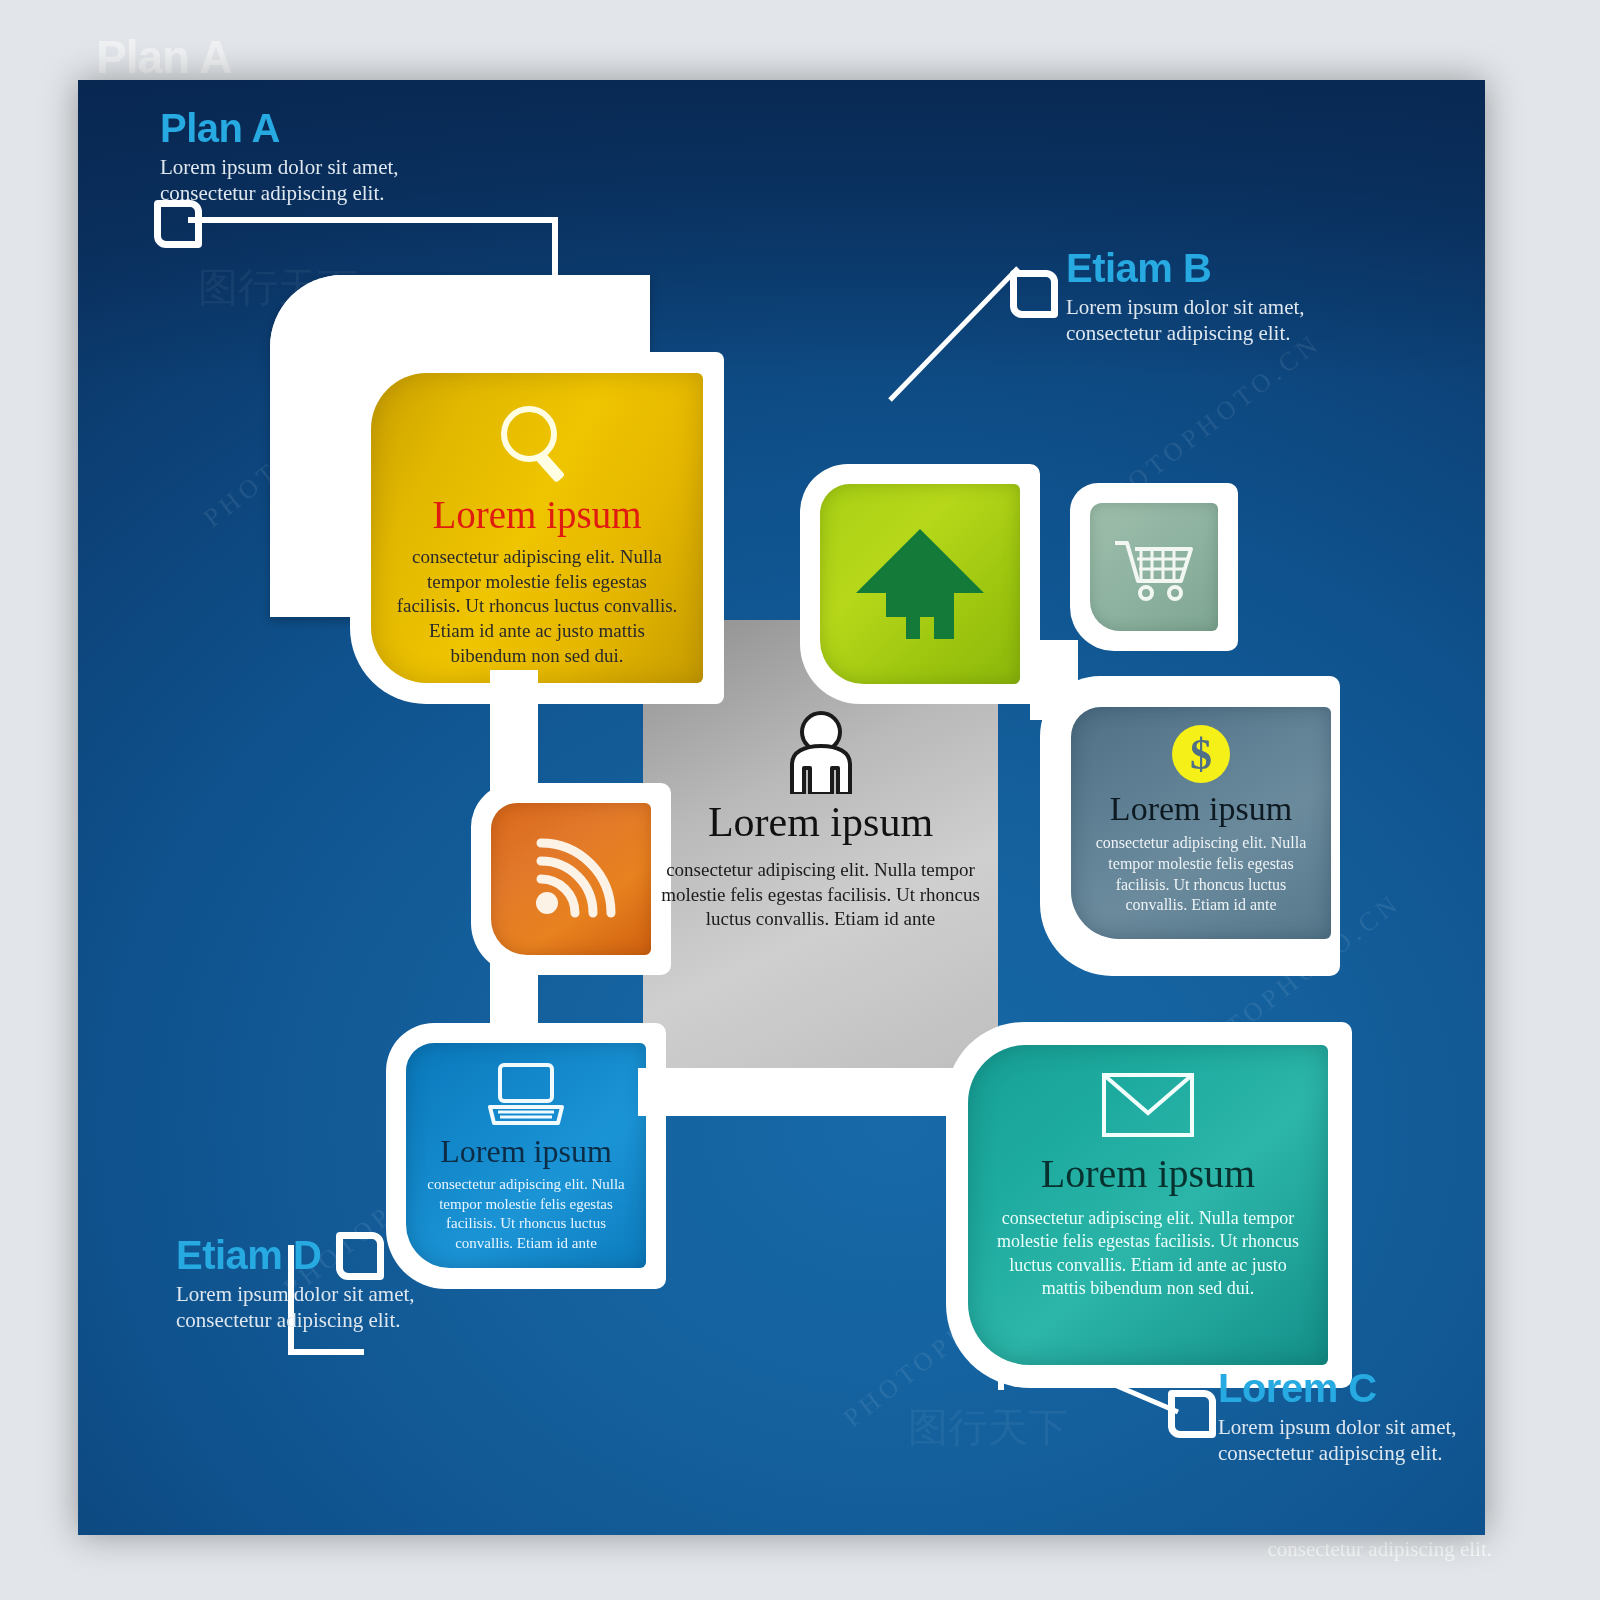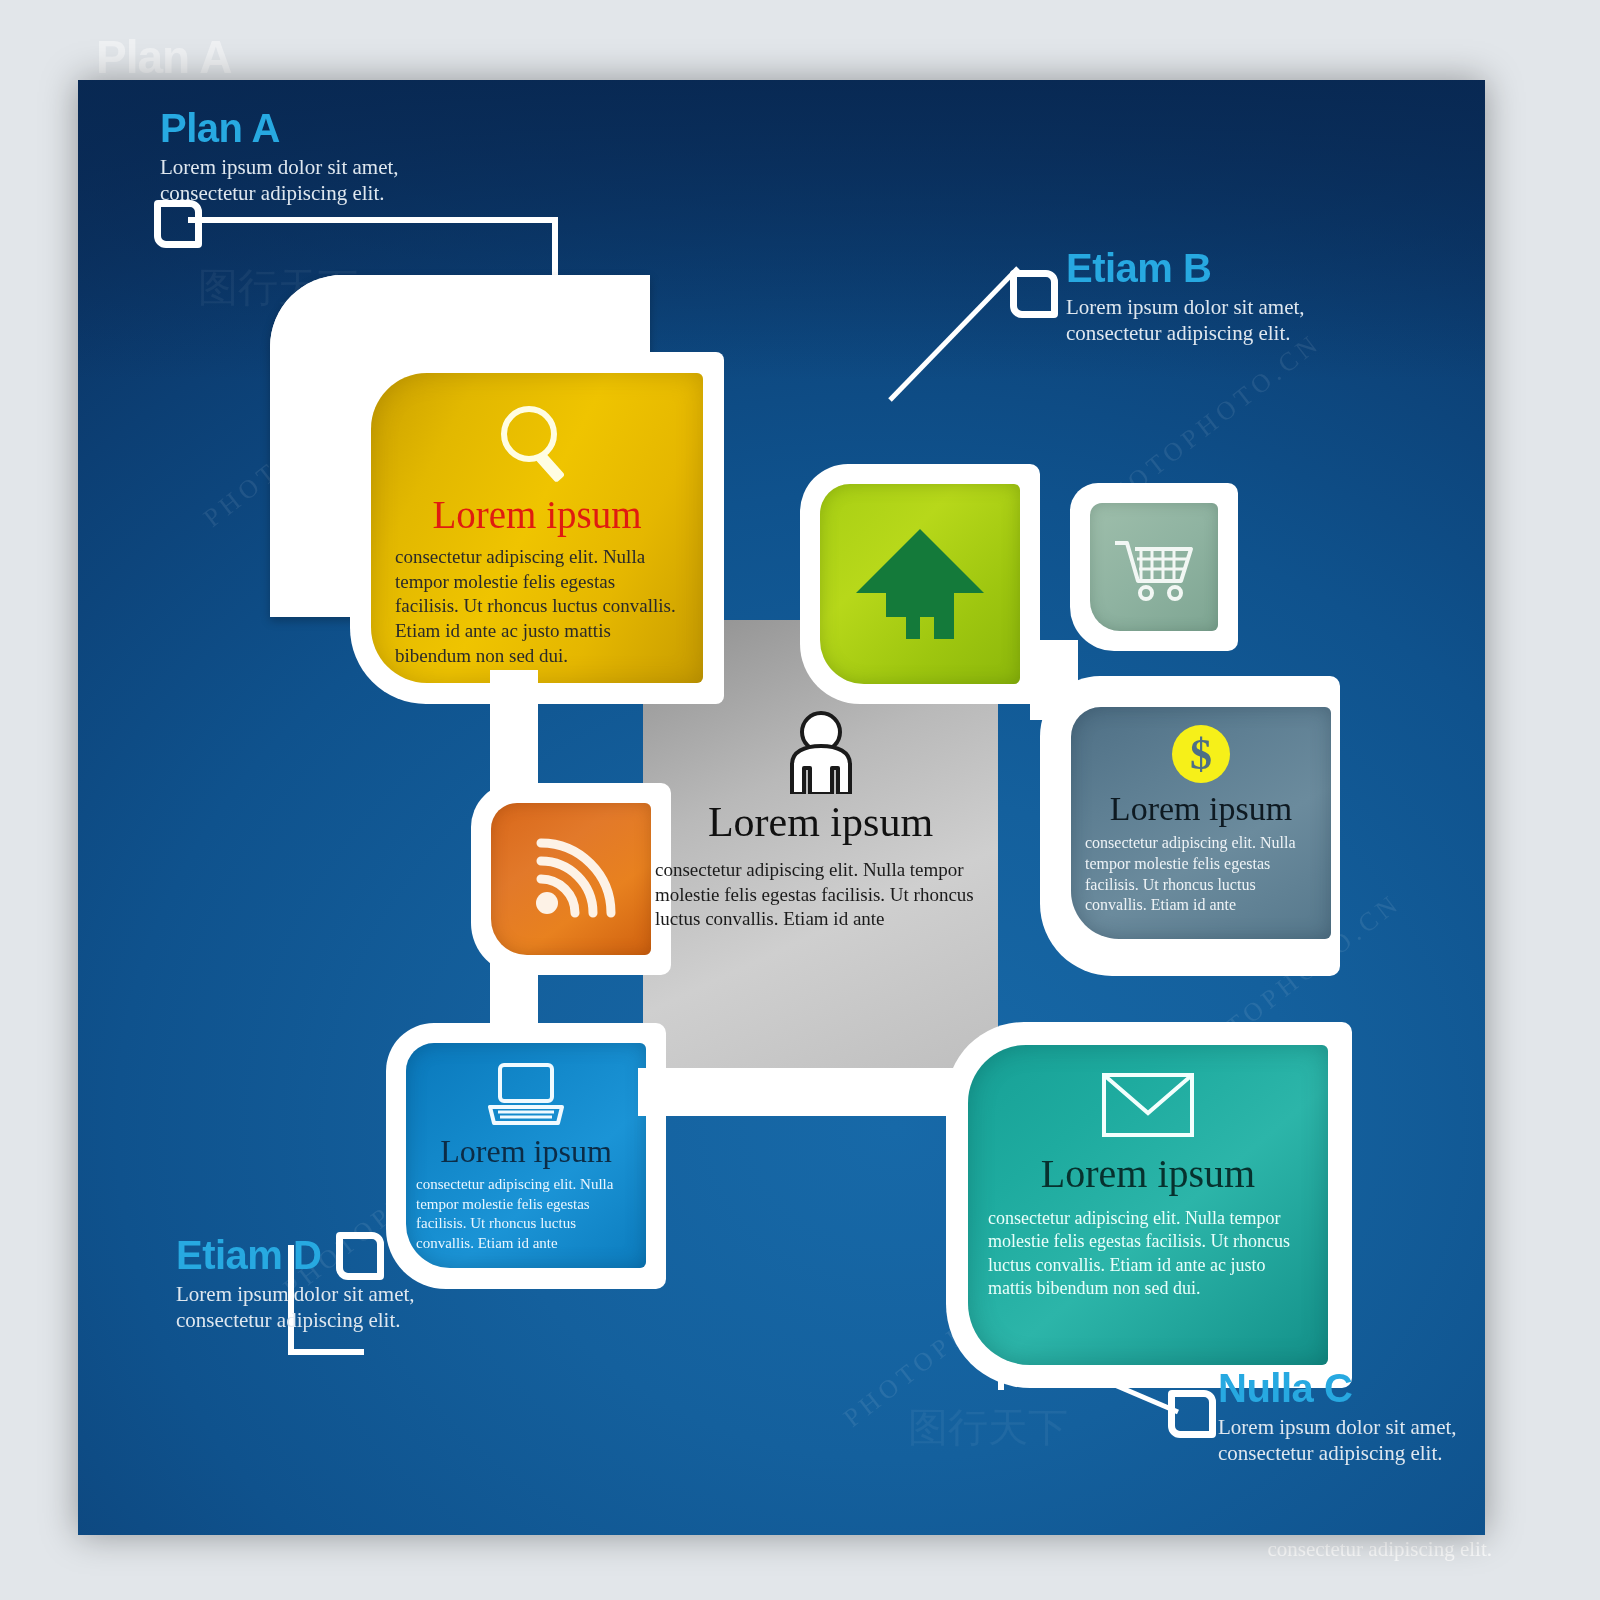--- a/index.html
+++ b/index.html
@@ -84,21 +84,21 @@
 
   
   .card{position:absolute;overflow:hidden;}
   .icon-wrap{display:flex;justify-content:center;align-items:center;}
   .card-title{
     font-family:"Liberation Serif",serif;
     text-align:center;line-height:1.05;
   }
   .card-body{
     font-family:"Liberation Serif",serif;
-    line-height:1.3;
+    text-align:center;line-height:1.3;
   }
 
   
   #card-search{
     left:293px;top:293px;width:332px;height:310px;
     border-radius:56px 6px 6px 56px;
     background:linear-gradient(118deg,#caa000 0%,#e2b800 22%,#efc400 48%,#e5b700 72%,#c79c00 100%);
     box-shadow:inset 0 0 26px rgba(120,90,0,.33);
   }
   #card-home{
@@ -296,20 +296,20 @@
     <div class="node tl" style="left:932px;top:190px;"></div>
 
     <div class="plan" style="left:98px;top:1155px;">
       <div class="plan-title">Etiam D</div>
       <div class="plan-sub">Lorem ipsum dolor sit amet,
 consectetur adipiscing elit.</div>
     </div>
     <div class="node tl" style="left:258px;top:1152px;"></div>
 
     <div class="plan plan-right" style="left:1140px;top:1288px;">
-      <div class="plan-title">Nulla C</div>
+      <div class="plan-title">Lorem C</div>
       <div class="plan-sub">Lorem ipsum dolor sit amet,
 consectetur adipiscing elit.</div>
     </div>
     <div class="node tl" style="left:1090px;top:1310px;"></div>
 
   </div>
 </div>
 
 </body></html>

